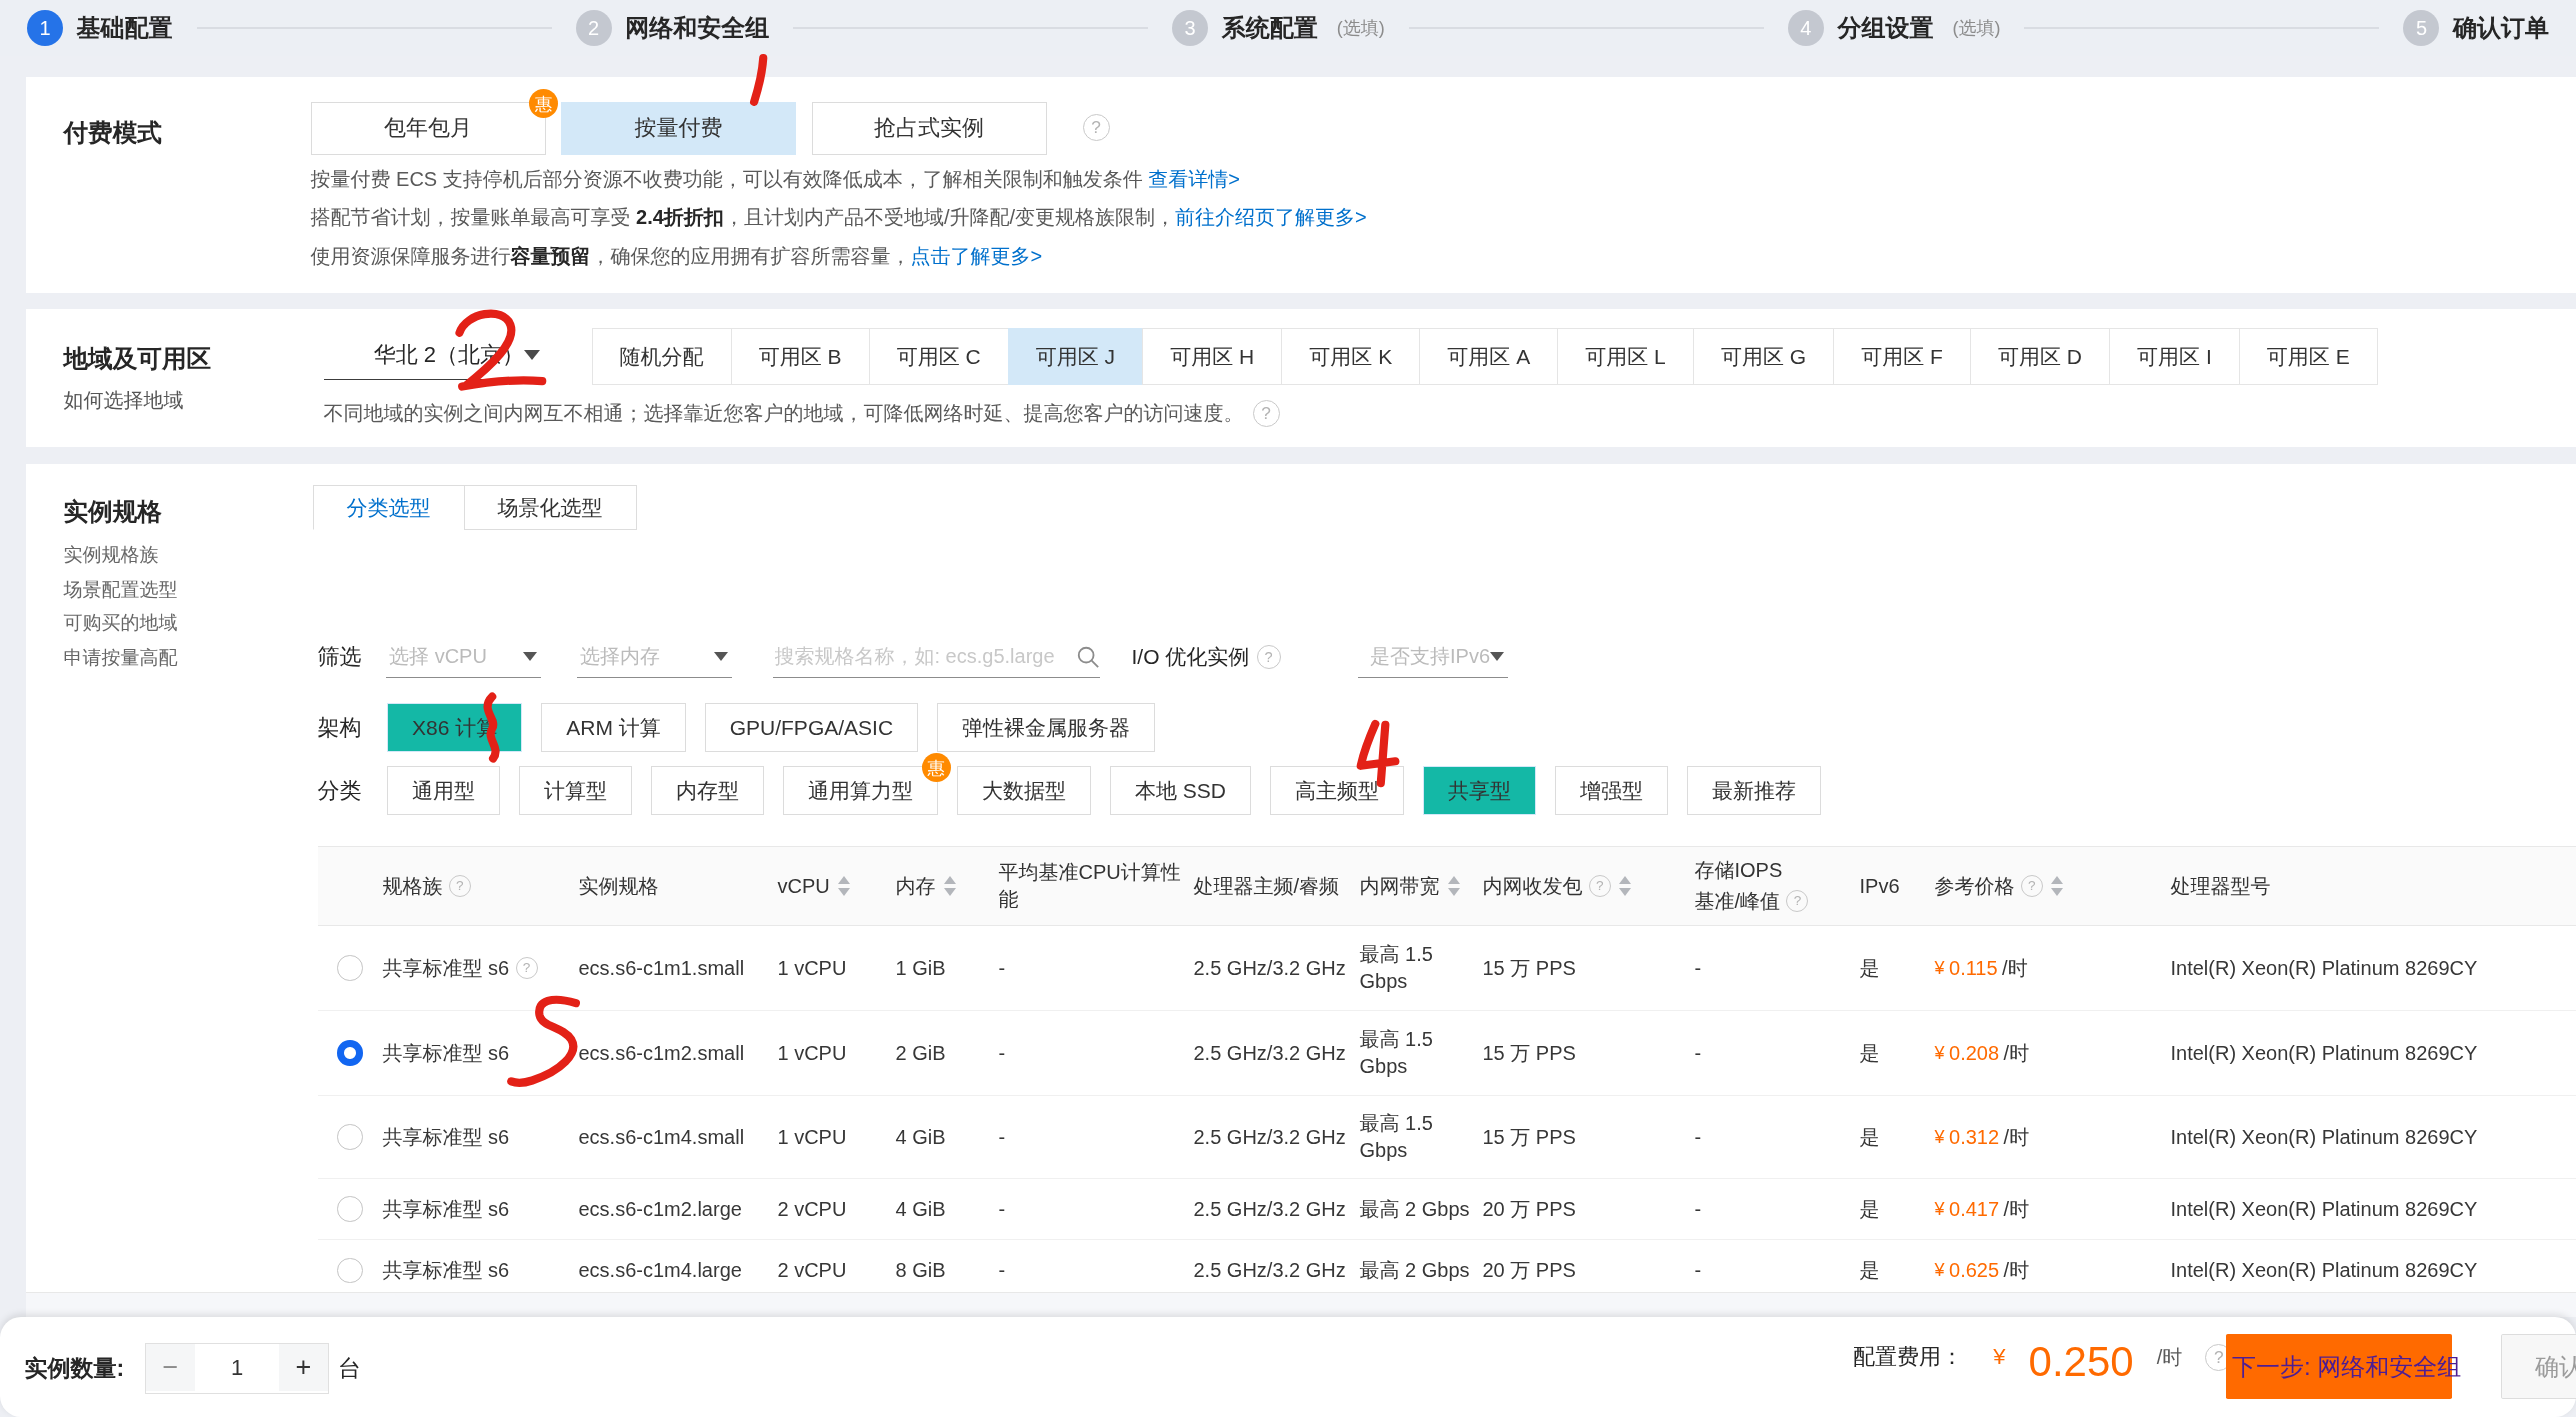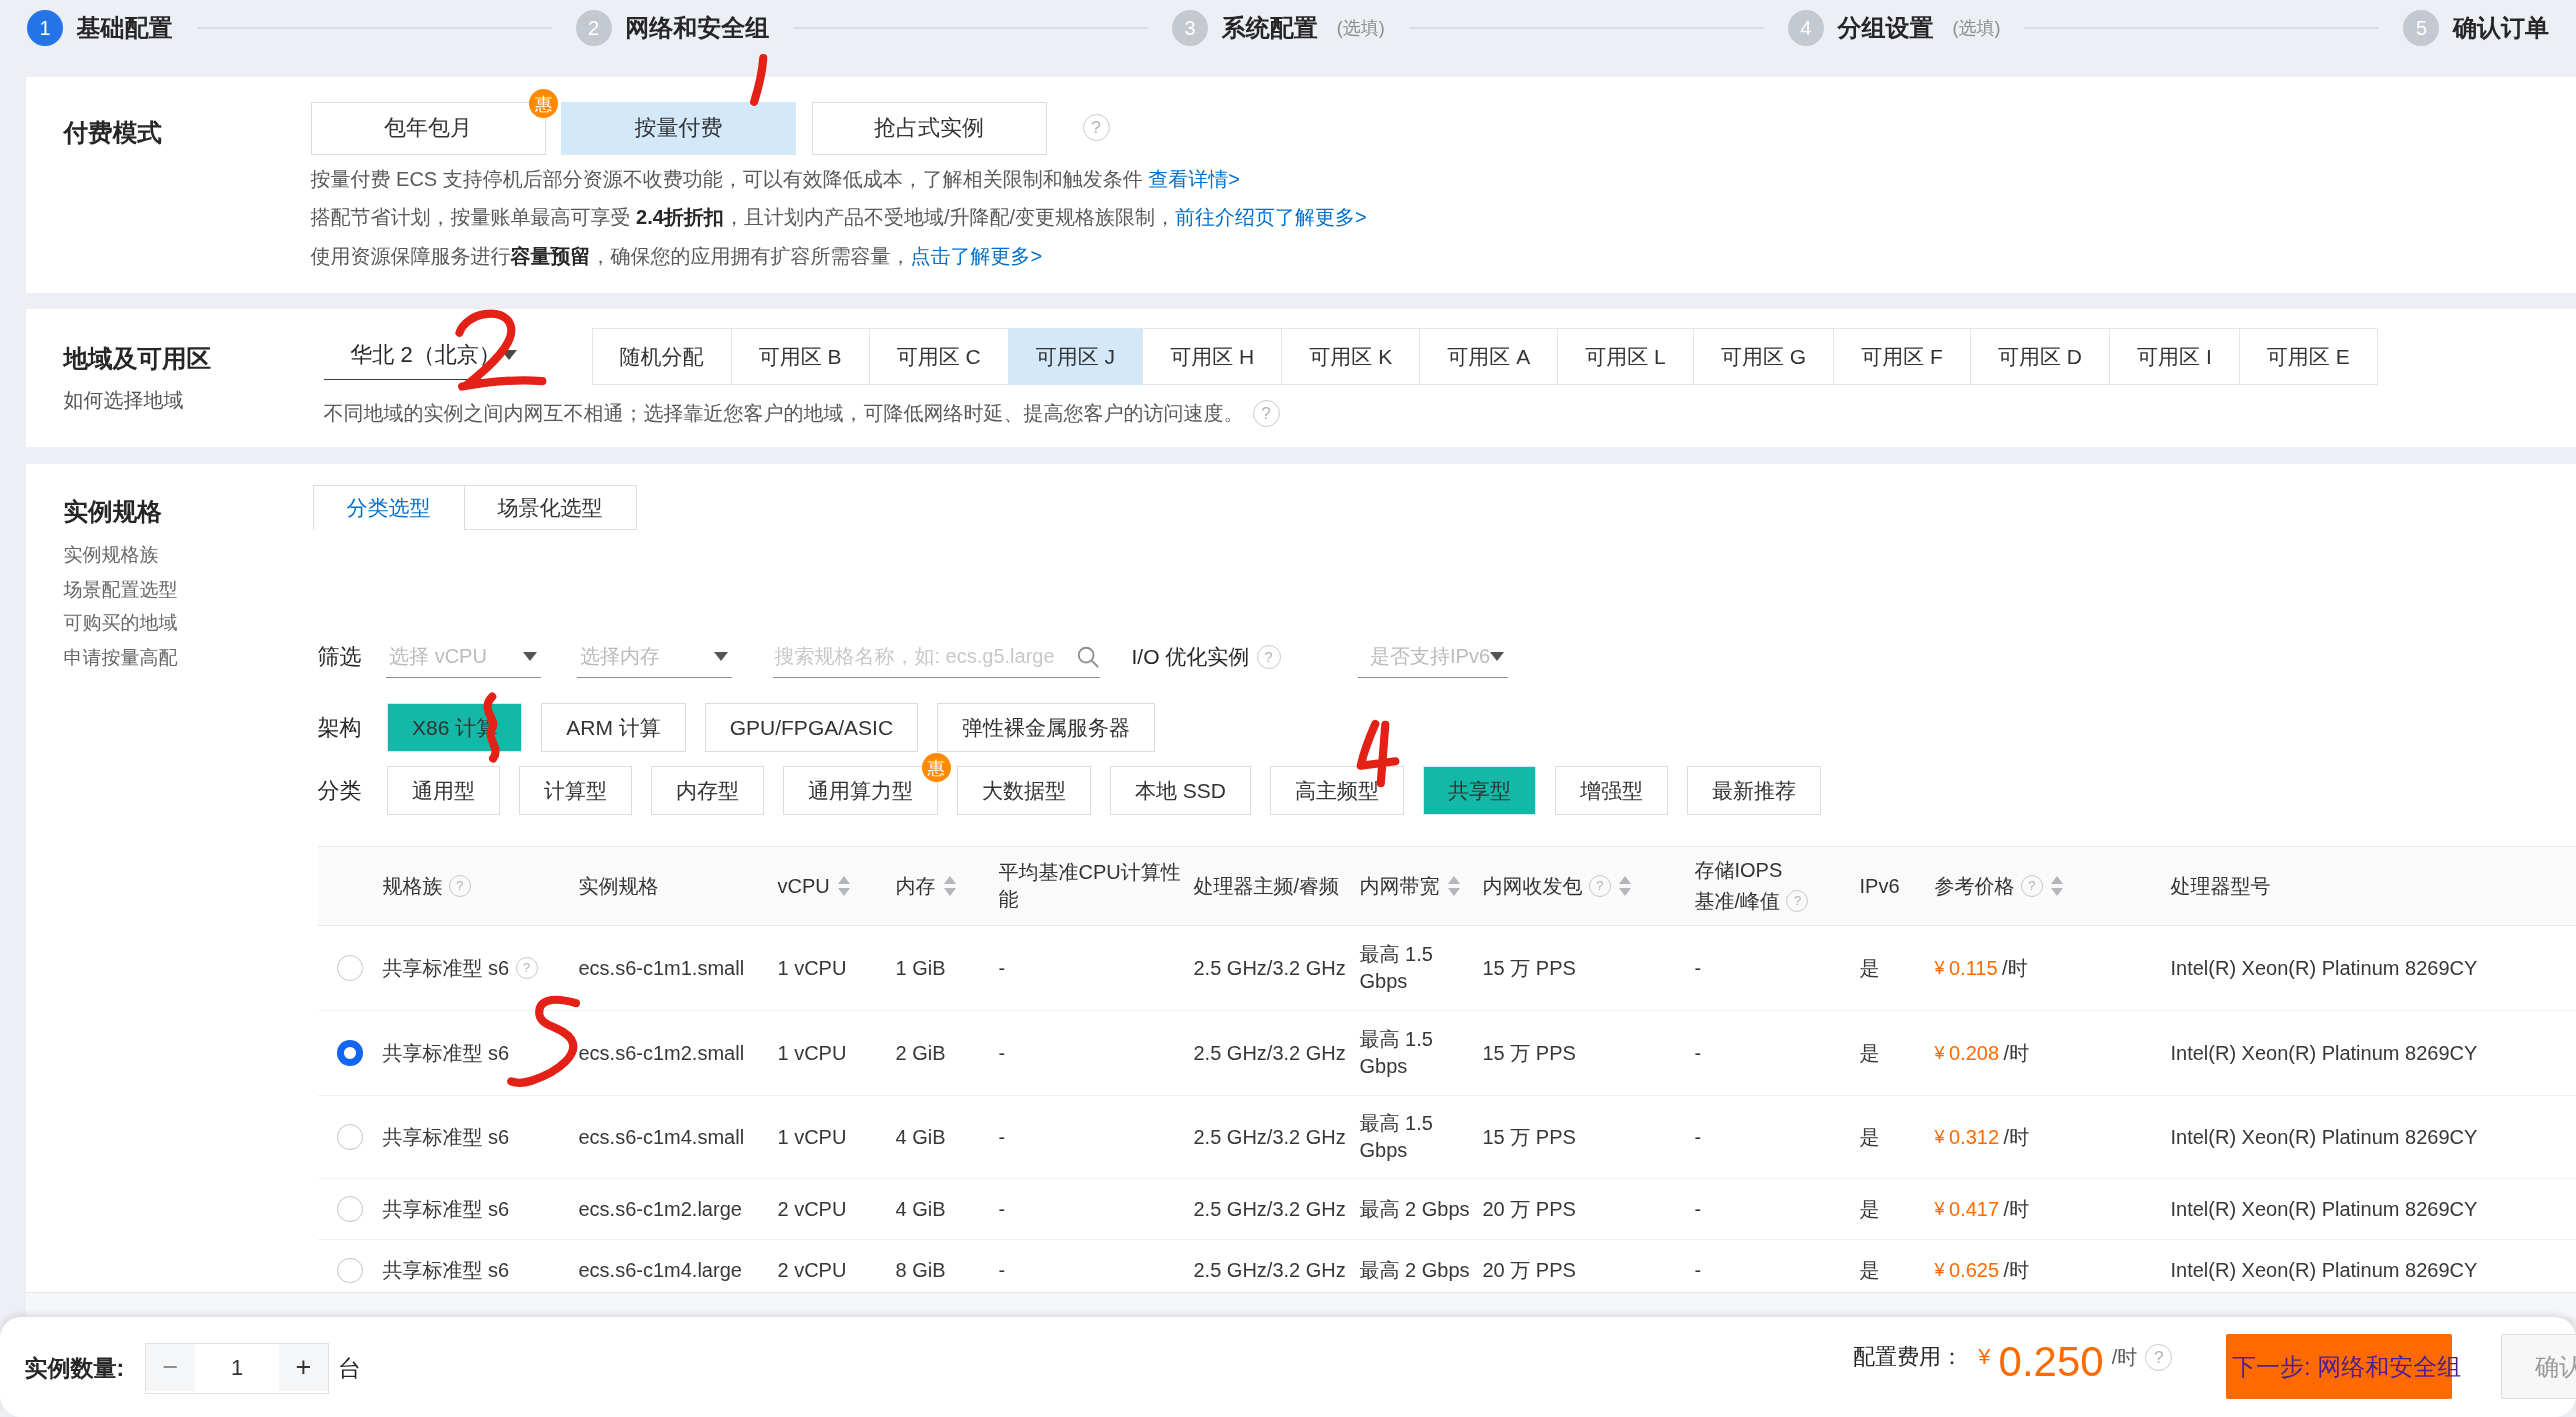--- a/index.html
+++ b/index.html
@@ -31,21 +31,21 @@
   .q{display:inline-flex;width:24px;height:24px;border-radius:50%;border:1.8px solid #c9c9c9;color:#b3b3b3;
      font-size:14.6px;align-items:center;justify-content:center;box-sizing:border-box;flex:none;}
   .q.big{width:27px;height:27px;font-size:17.3px;}
   .pay-help{position:absolute;left:1057px;top:37px;}
   .desc{position:absolute;left:285px;font-size:20px;color:#595959;white-space:nowrap;}
   .desc .b{color:#262626;font-weight:bold;}
   .link{color:#0070cc;cursor:pointer;}
   
   .how-link{position:absolute;left:38px;top:78px;font-size:20px;color:#555;}
   .region-select{position:absolute;left:298px;top:22px;width:222px;height:49px;border-bottom:1.8px solid #3c3c3c;
-                 display:flex;align-items:center;justify-content:center;font-size:22px;color:#262626;
+                 display:flex;align-items:center;justify-content:flex-end;font-size:22px;color:#262626;
                  box-sizing:border-box;padding:0 5.5px 0 3.6px;cursor:pointer;}
   .caret{width:0;height:0;border-left:8.2px solid transparent;border-right:8.2px solid transparent;
          border-top:10px solid #4a4a4a;flex:none;}
   .zones{position:absolute;left:567px;top:19px;display:flex;}
   .zone-btn{height:57px;min-width:76px;padding:0 27px;border:0.9px solid #e5e5e5;margin-left:-0.9px;background:#fff;
             display:flex;align-items:center;justify-content:center;font-size:21px;color:#333;
             box-sizing:border-box;white-space:nowrap;}
   .zone-btn.selected{background:#d3e8f8;border-color:#d3e8f8;}
   .region-note{position:absolute;left:298px;top:91px;font-size:20px;color:#595959;display:flex;
                align-items:center;gap:9px;white-space:nowrap;}
@@ -104,21 +104,21 @@
   .footer{position:absolute;left:0;right:0;top:1317px;height:100px;background:#fff;
           box-shadow:0 -2.7px 7.3px rgba(0,0,0,.10);z-index:40;border-radius:21px;}
   .qty-label{position:absolute;left:24.6px;top:36px;font-size:23px;color:#262626;font-weight:600;}
   .qty-stepper{position:absolute;left:145px;top:25.5px;display:flex;border:0.9px solid #e0e0e0;box-sizing:border-box;}
   .qty-btn{width:49px;height:47px;background:#f5f6f7;display:flex;align-items:center;justify-content:center;
            font-size:27px;color:#8c8c8c;cursor:pointer;}
   .qty-btn.plus{color:#333;}
   .qty-input{width:80px;height:47px;border:0;outline:0;text-align:center;font-size:22px;color:#333;
              font-family:inherit;background:#fff;}
   .qty-unit{position:absolute;left:338px;top:36px;font-size:23px;color:#262626;}
-  .fee{position:absolute;left:1853px;top:0;height:80px;display:flex;align-items:center;gap:8px;}
+  .fee{position:absolute;left:1853px;top:0;height:80px;display:flex;align-items:center;gap:23px;}
   .fee-label{font-size:22px;color:#262626;}
   .fee-cur{font-size:22px;color:#ff6a00;margin-left:7.3px;}
   .fee-val{font-size:42px;color:#ff6a00;font-weight:500;margin-top:10px;}
   .fee-unit{font-size:20px;color:#595959;}
   .next-btn{position:absolute;left:2226px;top:17.3px;width:226px;height:65px;background:#ff6a00;border:0;
             color:#4c1d95;font-size:24px;font-family:inherit;cursor:pointer;border-radius:1.8px;white-space:nowrap;}
   .confirm-btn{position:absolute;left:2501px;top:17.3px;width:164px;height:65px;background:#f7f7f7;
                border:0.9px solid #ddd;color:#9b9b9b;font-size:24px;font-family:inherit;white-space:nowrap;
                border-radius:1.8px;box-sizing:border-box;}
   

